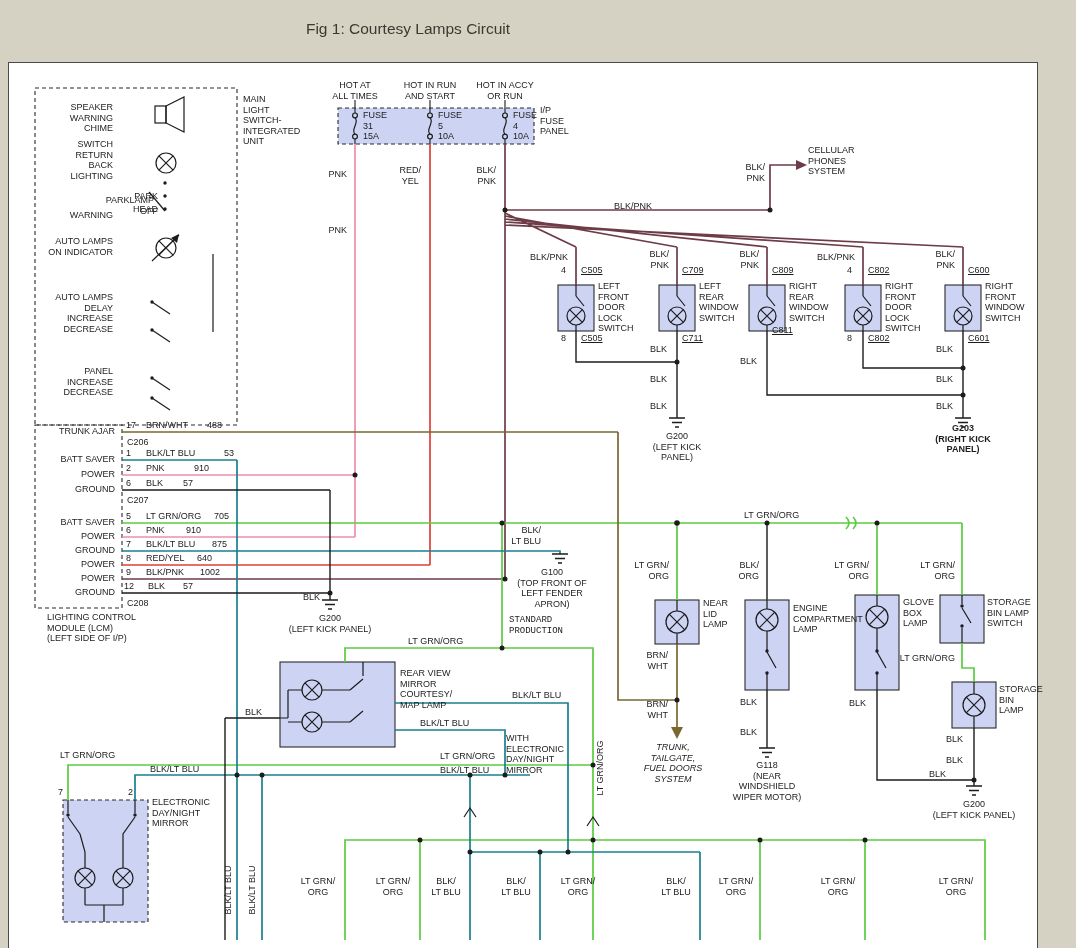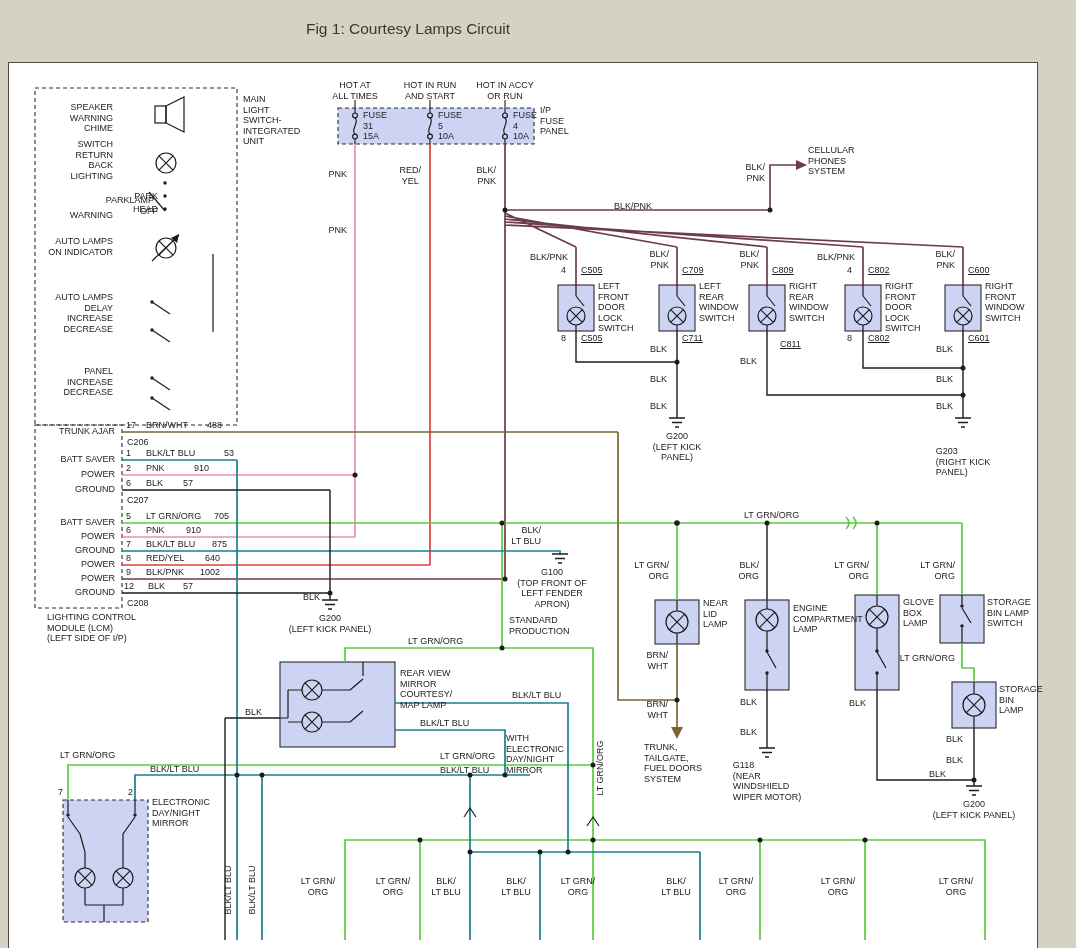--- a/index.html
+++ b/index.html
@@ -285,35 +285,35 @@
 DOOR
 LOCK
 SWITCH</div>
       <div class="lbl" style="left: 985px; top: 281px;">RIGHT
 FRONT
 WINDOW
 SWITCH</div>
       <div class="lbl" style="left: 566px; top: 333px; transform: translateX(-100%); text-align: right;">8</div>
       <div class="lbl u" style="left: 581px; top: 333px;">C505</div>
       <div class="lbl u" style="left: 682px; top: 333px;">C711</div>
-      <div class="lbl u" style="left: 772px; top: 339px; margin-left: 8px;">C811</div>
+      <div class="lbl u" style="left: 772px; top: 325px;">C811</div>
       <div class="lbl" style="left: 852px; top: 333px; transform: translateX(-100%); text-align: right;">8</div>
       <div class="lbl u" style="left: 868px; top: 333px;">C802</div>
       <div class="lbl u" style="left: 968px; top: 333px;">C601</div>
       <div class="lbl" style="left: 667px; top: 344px; transform: translateX(-100%); text-align: right;">BLK</div>
       <div class="lbl" style="left: 667px; top: 374px; transform: translateX(-100%); text-align: right;">BLK</div>
       <div class="lbl" style="left: 667px; top: 401px; transform: translateX(-100%); text-align: right;">BLK</div>
       <div class="lbl" style="left: 757px; top: 356px; transform: translateX(-100%); text-align: right;">BLK</div>
       <div class="lbl" style="left: 953px; top: 344px; transform: translateX(-100%); text-align: right;">BLK</div>
       <div class="lbl" style="left: 953px; top: 374px; transform: translateX(-100%); text-align: right;">BLK</div>
       <div class="lbl" style="left: 953px; top: 401px; transform: translateX(-100%); text-align: right;">BLK</div>
       <div class="lbl" style="left: 677px; top: 431px; transform: translateX(-50%); text-align: center;">G200
 (LEFT KICK
 PANEL)</div>
-      <div class="lbl" style="left: 963px; top: 446px; transform: translateX(-50%); ">G203
+      <div class="lbl" style="left: 963px; top: 423px; transform: translateX(-50%); text-align: center; font-weight: bold;">G203
 (RIGHT KICK
 PANEL)</div>
       <div class="lbl" style="left: 115px; top: 426px; transform: translateX(-100%); text-align: right;">TRUNK AJAR</div>
       <div class="lbl" style="left: 127px; top: 437px;">C206</div>
       <div class="lbl" style="left: 115px; top: 454px; transform: translateX(-100%); text-align: right;">BATT SAVER</div>
       <div class="lbl" style="left: 115px; top: 469px; transform: translateX(-100%); text-align: right;">POWER</div>
       <div class="lbl" style="left: 115px; top: 484px; transform: translateX(-100%); text-align: right;">GROUND</div>
       <div class="lbl" style="left: 127px; top: 495px;">C207</div>
       <div class="lbl" style="left: 115px; top: 517px; transform: translateX(-100%); text-align: right;">BATT SAVER</div>
       <div class="lbl" style="left: 115px; top: 531px; transform: translateX(-100%); text-align: right;">POWER</div>
@@ -338,21 +338,21 @@
       <div class="lbl" style="left: 146px; top: 511px;">LT GRN/ORG</div>
       <div class="lbl" style="left: 214px; top: 511px;">705</div>
       <div class="lbl" style="left: 126px; top: 525px;">6</div>
       <div class="lbl" style="left: 146px; top: 525px;">PNK</div>
       <div class="lbl" style="left: 186px; top: 525px;">910</div>
       <div class="lbl" style="left: 126px; top: 539px;">7</div>
       <div class="lbl" style="left: 146px; top: 539px;">BLK/LT BLU</div>
       <div class="lbl" style="left: 212px; top: 539px;">875</div>
       <div class="lbl" style="left: 126px; top: 553px;">8</div>
       <div class="lbl" style="left: 146px; top: 553px;">RED/YEL</div>
-      <div class="lbl" style="left: 197px; top: 553px; margin-left: 8px;">640</div>
+      <div class="lbl" style="left: 197px; top: 553px;">640</div>
       <div class="lbl" style="left: 126px; top: 567px;">9</div>
       <div class="lbl" style="left: 146px; top: 567px;">BLK/PNK</div>
       <div class="lbl" style="left: 200px; top: 567px;">1002</div>
       <div class="lbl" style="left: 124px; top: 581px;">12</div>
       <div class="lbl" style="left: 148px; top: 581px;">BLK</div>
       <div class="lbl" style="left: 183px; top: 581px;">57</div>
       <div class="lbl" style="left: 47px; top: 612px;">LIGHTING CONTROL
 MODULE (LCM)
 (LEFT SIDE OF I/P)</div>
       <div class="lbl" style="left: 744px; top: 510px;">LT GRN/ORG</div>
@@ -385,42 +385,42 @@
       <div class="lbl" style="left: 987px; top: 597px;">STORAGE
 BIN LAMP
 SWITCH</div>
       <div class="lbl" style="left: 999px; top: 684px;">STORAGE
 BIN
 LAMP</div>
       <div class="lbl" style="left: 668px; top: 650px; transform: translateX(-100%); text-align: right;">BRN/
 WHT</div>
       <div class="lbl" style="left: 668px; top: 699px; transform: translateX(-100%); text-align: right;">BRN/
 WHT</div>
-      <div class="lbl" style="left: 673px; top: 742px; transform: translateX(-50%); ">TRUNK,
+      <div class="lbl" style="left: 673px; top: 742px; transform: translateX(-50%); text-align: center; font-style: italic;">TRUNK,
 TAILGATE,
 FUEL DOORS
 SYSTEM</div>
       <div class="lbl" style="left: 757px; top: 697px; transform: translateX(-100%); text-align: right;">BLK</div>
       <div class="lbl" style="left: 757px; top: 727px; transform: translateX(-100%); text-align: right;">BLK</div>
-      <div class="lbl" style="left: 767px; top: 760px; transform: translateX(-50%); ">G118
+      <div class="lbl" style="left: 767px; top: 760px; transform: translateX(-50%); text-align: center;">G118
 (NEAR
 WINDSHIELD
 WIPER MOTOR)</div>
       <div class="lbl" style="left: 866px; top: 698px; transform: translateX(-100%); text-align: right;">BLK</div>
       <div class="lbl" style="left: 929px; top: 769px;">BLK</div>
       <div class="lbl" style="left: 955px; top: 653px; transform: translateX(-100%); text-align: right;">LT GRN/ORG</div>
       <div class="lbl" style="left: 963px; top: 734px; transform: translateX(-100%); text-align: right;">BLK</div>
       <div class="lbl" style="left: 963px; top: 755px; transform: translateX(-100%); text-align: right;">BLK</div>
       <div class="lbl" style="left: 974px; top: 799px; transform: translateX(-50%); text-align: center;">G200
 (LEFT KICK PANEL)</div>
       <div class="lbl" style="left: 400px; top: 668px;">REAR VIEW
 MIRROR
 COURTESY/
 MAP LAMP</div>
-      <div class="lbl" style="left: 509px; top: 615px;">STANDARD
+      <div class="lbl" style="left: 509px; top: 615px; font-family: Liberation Mono, monospace;">STANDARD
 PRODUCTION</div>
       <div class="lbl" style="left: 408px; top: 636px;">LT GRN/ORG</div>
       <div class="lbl" style="left: 512px; top: 690px;">BLK/LT BLU</div>
       <div class="lbl" style="left: 420px; top: 718px;">BLK/LT BLU</div>
       <div class="lbl" style="left: 262px; top: 707px; transform: translateX(-100%); text-align: right;">BLK</div>
       <div class="lbl" style="left: 60px; top: 750px;">LT GRN/ORG</div>
       <div class="lbl" style="left: 150px; top: 764px;">BLK/LT BLU</div>
       <div class="lbl" style="left: 440px; top: 751px;">LT GRN/ORG</div>
       <div class="lbl" style="left: 440px; top: 765px;">BLK/LT BLU</div>
       <div class="lbl" style="left: 506px; top: 733px;">WITH

